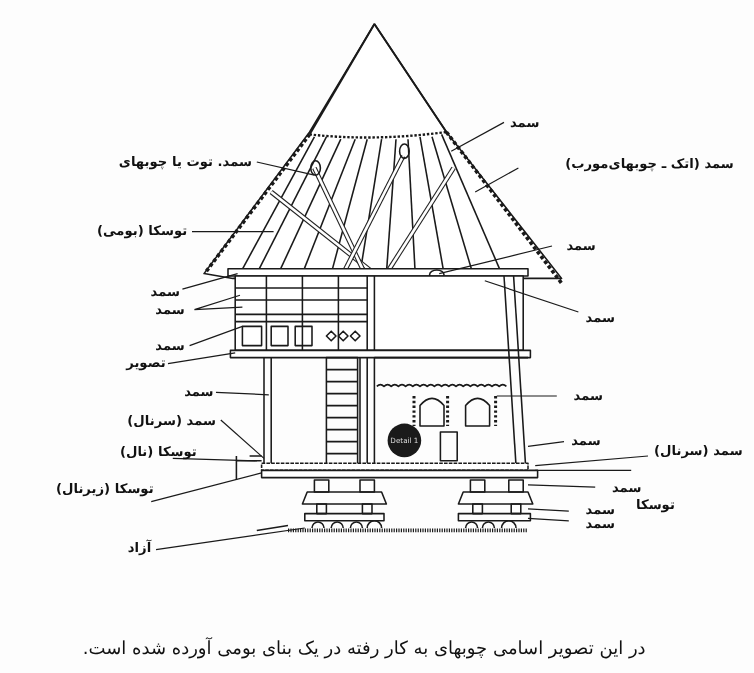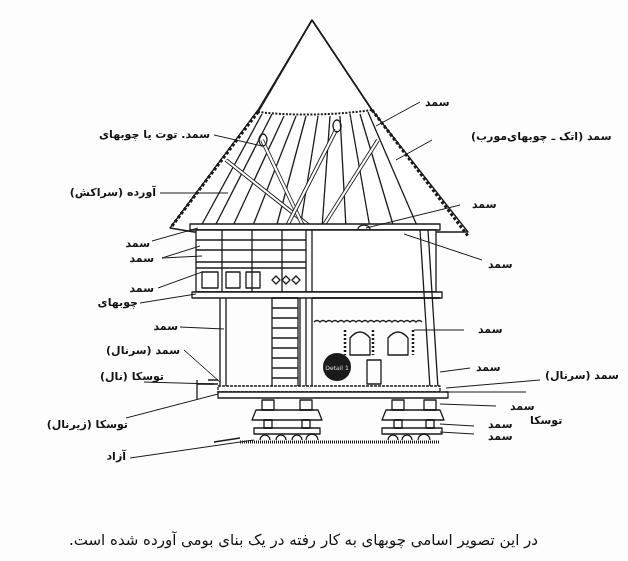--- a/index.html
+++ b/index.html
@@ -135,29 +135,29 @@
       <path d="M526 392 L446 392"></path>
       <path d="M496 406 L440 404"></path>
       <path d="M474 426 L440 424"></path>
       <path d="M474 434 L440 432"></path>
     </g>
   </svg>
 
   <div class="detail-badge">Detail 1</div>
 
   <div class="lbl" style="right:418px; top:129px;">سمد. توت یا چوبهای</div>
-  <div class="lbl" style="right:472px; top:187px;">آورده (سراکش)</div>
+  <div class="lbl" style="right:472px; top:187px;">توسکا (بومی)</div>
   <div class="lbl" style="right:478px; top:238px;">سمد</div>
   <div class="lbl" style="right:474px; top:253px;">سمد</div>
   <div class="lbl" style="right:474px; top:283px;">سمد</div>
-  <div class="lbl" style="right:490px; top:297px;">چوبهای</div>
+  <div class="lbl" style="right:490px; top:297px;">تصویر</div>
   <div class="lbl" style="right:450px; top:321px;">سمد</div>
   <div class="lbl" style="right:448px; top:345px;">سمد (سرنال)</div>
   <div class="lbl" style="right:464px; top:371px;">توسکا (نال)</div>
-  <div class="lbl" style="right:500px; top:419px;">توسکا (زیرنال)</div>
+  <div class="lbl" style="right:500px; top:402px;">توسکا (زیرنال)</div>
   <div class="lbl" style="right:502px; top:451px;">آزاد</div>
 
   <div class="lbl" style="left:425px; top:97px;">سمد</div>
   <div class="lbl" style="left:436px; top:131px;margin-left:35px;">سمد (اتک ـ چوبهای‌مورب)</div>
   <div class="lbl" style="left:472px; top:199px;">سمد</div>
   <div class="lbl" style="left:488px; top:259px;">سمد</div>
   <div class="lbl" style="left:478px; top:324px;">سمد</div>
   <div class="lbl" style="left:476px; top:362px;">سمد</div>
   <div class="lbl" style="left:545px; top:370px;">سمد (سرنال)</div>
   <div class="lbl" style="left:530px; top:387px;margin-top:28px;">توسکا</div>

